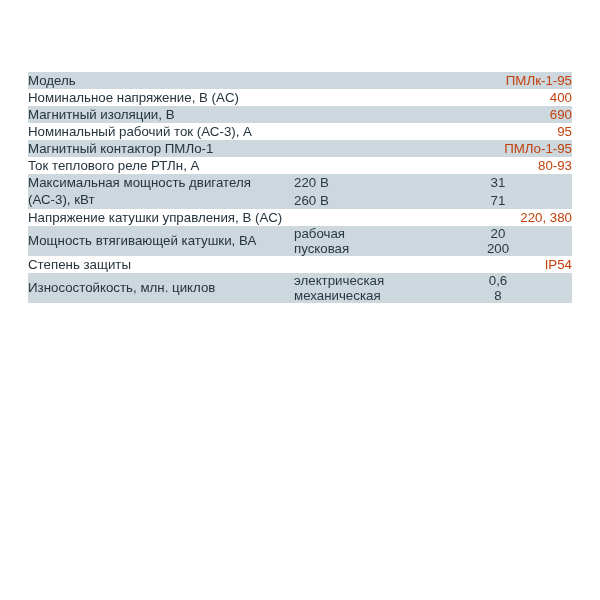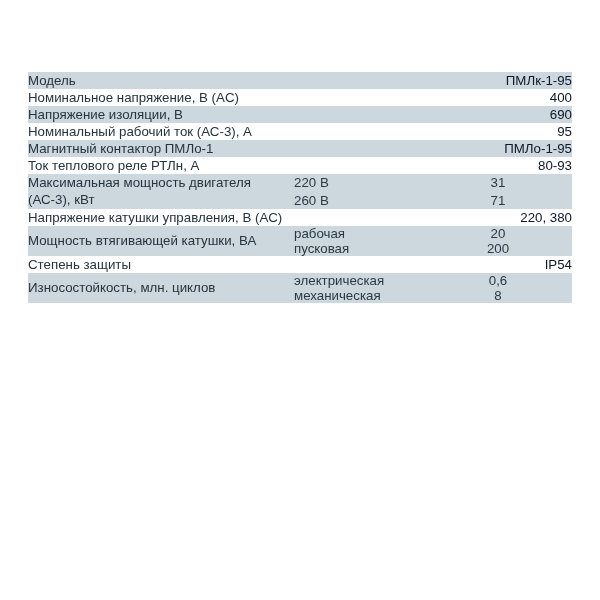--- a/index.html
+++ b/index.html
@@ -40,21 +40,21 @@
   }
   .cell-label {
     padding: 9px 10px 9px 12px;
     text-align: left;
     color: #26343d;
     line-height: 1.28;
   }
   .cell-value {
     padding: 9px 12px 9px 8px;
     text-align: right;
-    color: #0f172a;
+    color: #c2410c;
     white-space: nowrap;
   }
   .divider-left {
     border-left: 1px solid #ffffff;
     margin-left: 42px;
   }
   .hsep-white {
     border-bottom: 1px solid #ffffff;
   }
   .label-tall {
@@ -93,21 +93,21 @@
         <td class="cell-label" colspan="2">Модель</td>
         <td class="cell-value">ПМЛк-1-95</td>
       </tr>
 
       <tr class="row-plain">
         <td class="cell-label" colspan="2">Номинальное напряжение, В (AC)</td>
         <td class="cell-value">400</td>
       </tr>
 
       <tr class="row-shaded">
-        <td class="cell-label" colspan="2">Напряжение изоляции, В</td>
+        <td class="cell-label" colspan="2">Магнитный изоляции, В</td>
         <td class="cell-value">690</td>
       </tr>
 
       <tr class="row-plain">
         <td class="cell-label" colspan="2">Номинальный рабочий ток (АС-3), А</td>
         <td class="cell-value">95</td>
       </tr>
 
       <tr class="row-shaded">
         <td class="cell-label" colspan="2">Магнитный контактор ПМЛо-1</td>

